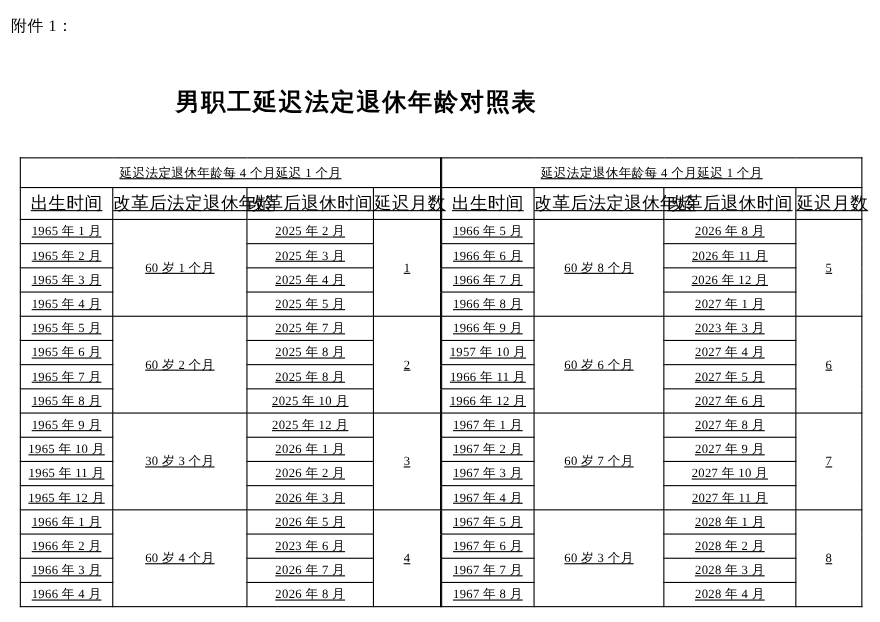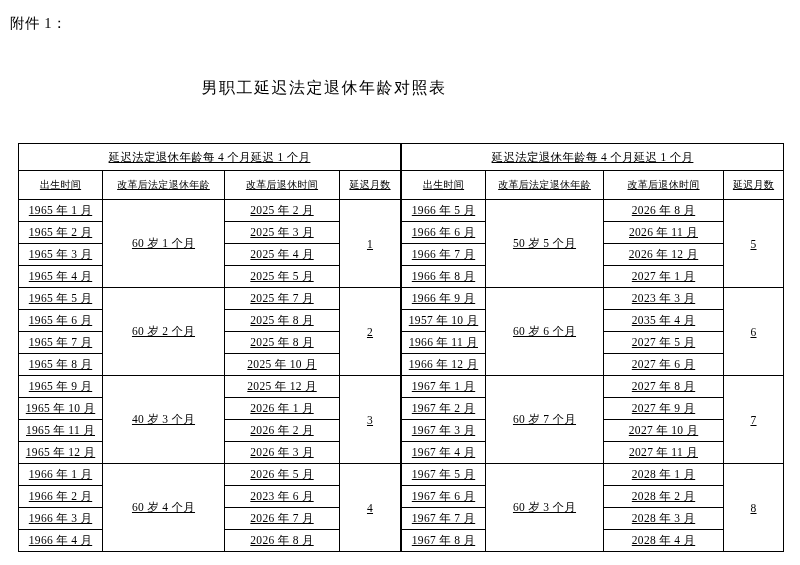--- a/index.html
+++ b/index.html
@@ -29,22 +29,22 @@
     letter-spacing: 0.5px;
     font-family: "Liberation Serif", "DejaVu Serif", serif;
     font-weight: 400;
   }
   .doc-title {
     position: absolute;
     left: 0;
     right: 0;
     top: 78px;
     text-align: center;
-    font-size: 16px;
-    font-weight: normal;
+    font-size: 22px;
+    font-weight: bold;
     letter-spacing: 1.5px;
     font-family: "Liberation Serif", "DejaVu Serif", serif;
   }
   .tables-wrap {
     position: absolute;
     left: 18px;
     top: 143px;
     width: 764px;
     display: flex;
     flex-direction: row;
@@ -67,21 +67,21 @@
     font-family: "Liberation Serif", "DejaVu Serif", serif;
     white-space: nowrap;
     letter-spacing: 0.3px;
   }
   table.cmp tr.band td {
     height: 26px;
     font-size: 11.5px;
   }
   table.cmp tr.head td {
     height: 28px;
-    font-size: 10px;
+    font-size: 16px;
   }
   .col-birth { width: 84px; }
   .col-age   { width: 122px; }
   .col-retire{ width: 115px; }
   .col-months{ width: 61px; }
 
   
   table.cmp.right .col-birth { width: 84px; }
   table.cmp.right .col-age   { width: 118px; }
   table.cmp.right .col-retire{ width: 120px; }
@@ -145,21 +145,21 @@
           <tr>
             <td>1965 年 7 月</td>
             <td>2025 年 8 月</td>
           </tr>
           <tr>
             <td>1965 年 8 月</td>
             <td>2025 年 10 月</td>
           </tr>
           <tr>
             <td>1965 年 9 月</td>
-            <td rowspan="4">40 岁 3 个月</td>
+            <td rowspan="4">30 岁 3 个月</td>
             <td>2025 年 12 月</td>
             <td rowspan="4">3</td>
           </tr>
           <tr>
             <td>1965 年 10 月</td>
             <td>2026 年 1 月</td>
           </tr>
           <tr>
             <td>1965 年 11 月</td>
             <td>2026 年 2 月</td>
@@ -200,21 +200,21 @@
             <td colspan="4">延迟法定退休年龄每 4 个月延迟 1 个月</td>
           </tr>
           <tr class="head">
             <td>出生时间</td>
             <td>改革后法定退休年龄</td>
             <td>改革后退休时间</td>
             <td>延迟月数</td>
           </tr>
           <tr>
             <td>1966 年 5 月</td>
-            <td rowspan="4">50 岁 5 个月</td>
+            <td rowspan="4">60 岁 8 个月</td>
             <td>2026 年 8 月</td>
             <td rowspan="4">5</td>
           </tr>
           <tr>
             <td>1966 年 6 月</td>
             <td>2026 年 11 月</td>
           </tr>
           <tr>
             <td>1966 年 7 月</td>
             <td>2026 年 12 月</td>
@@ -224,21 +224,21 @@
             <td>2027 年 1 月</td>
           </tr>
           <tr>
             <td>1966 年 9 月</td>
             <td rowspan="4">60 岁 6 个月</td>
             <td>2023 年 3 月</td>
             <td rowspan="4">6</td>
           </tr>
           <tr>
             <td>1957 年 10 月</td>
-            <td>2035 年 4 月</td>
+            <td>2027 年 4 月</td>
           </tr>
           <tr>
             <td>1966 年 11 月</td>
             <td>2027 年 5 月</td>
           </tr>
           <tr>
             <td>1966 年 12 月</td>
             <td>2027 年 6 月</td>
           </tr>
           <tr>

